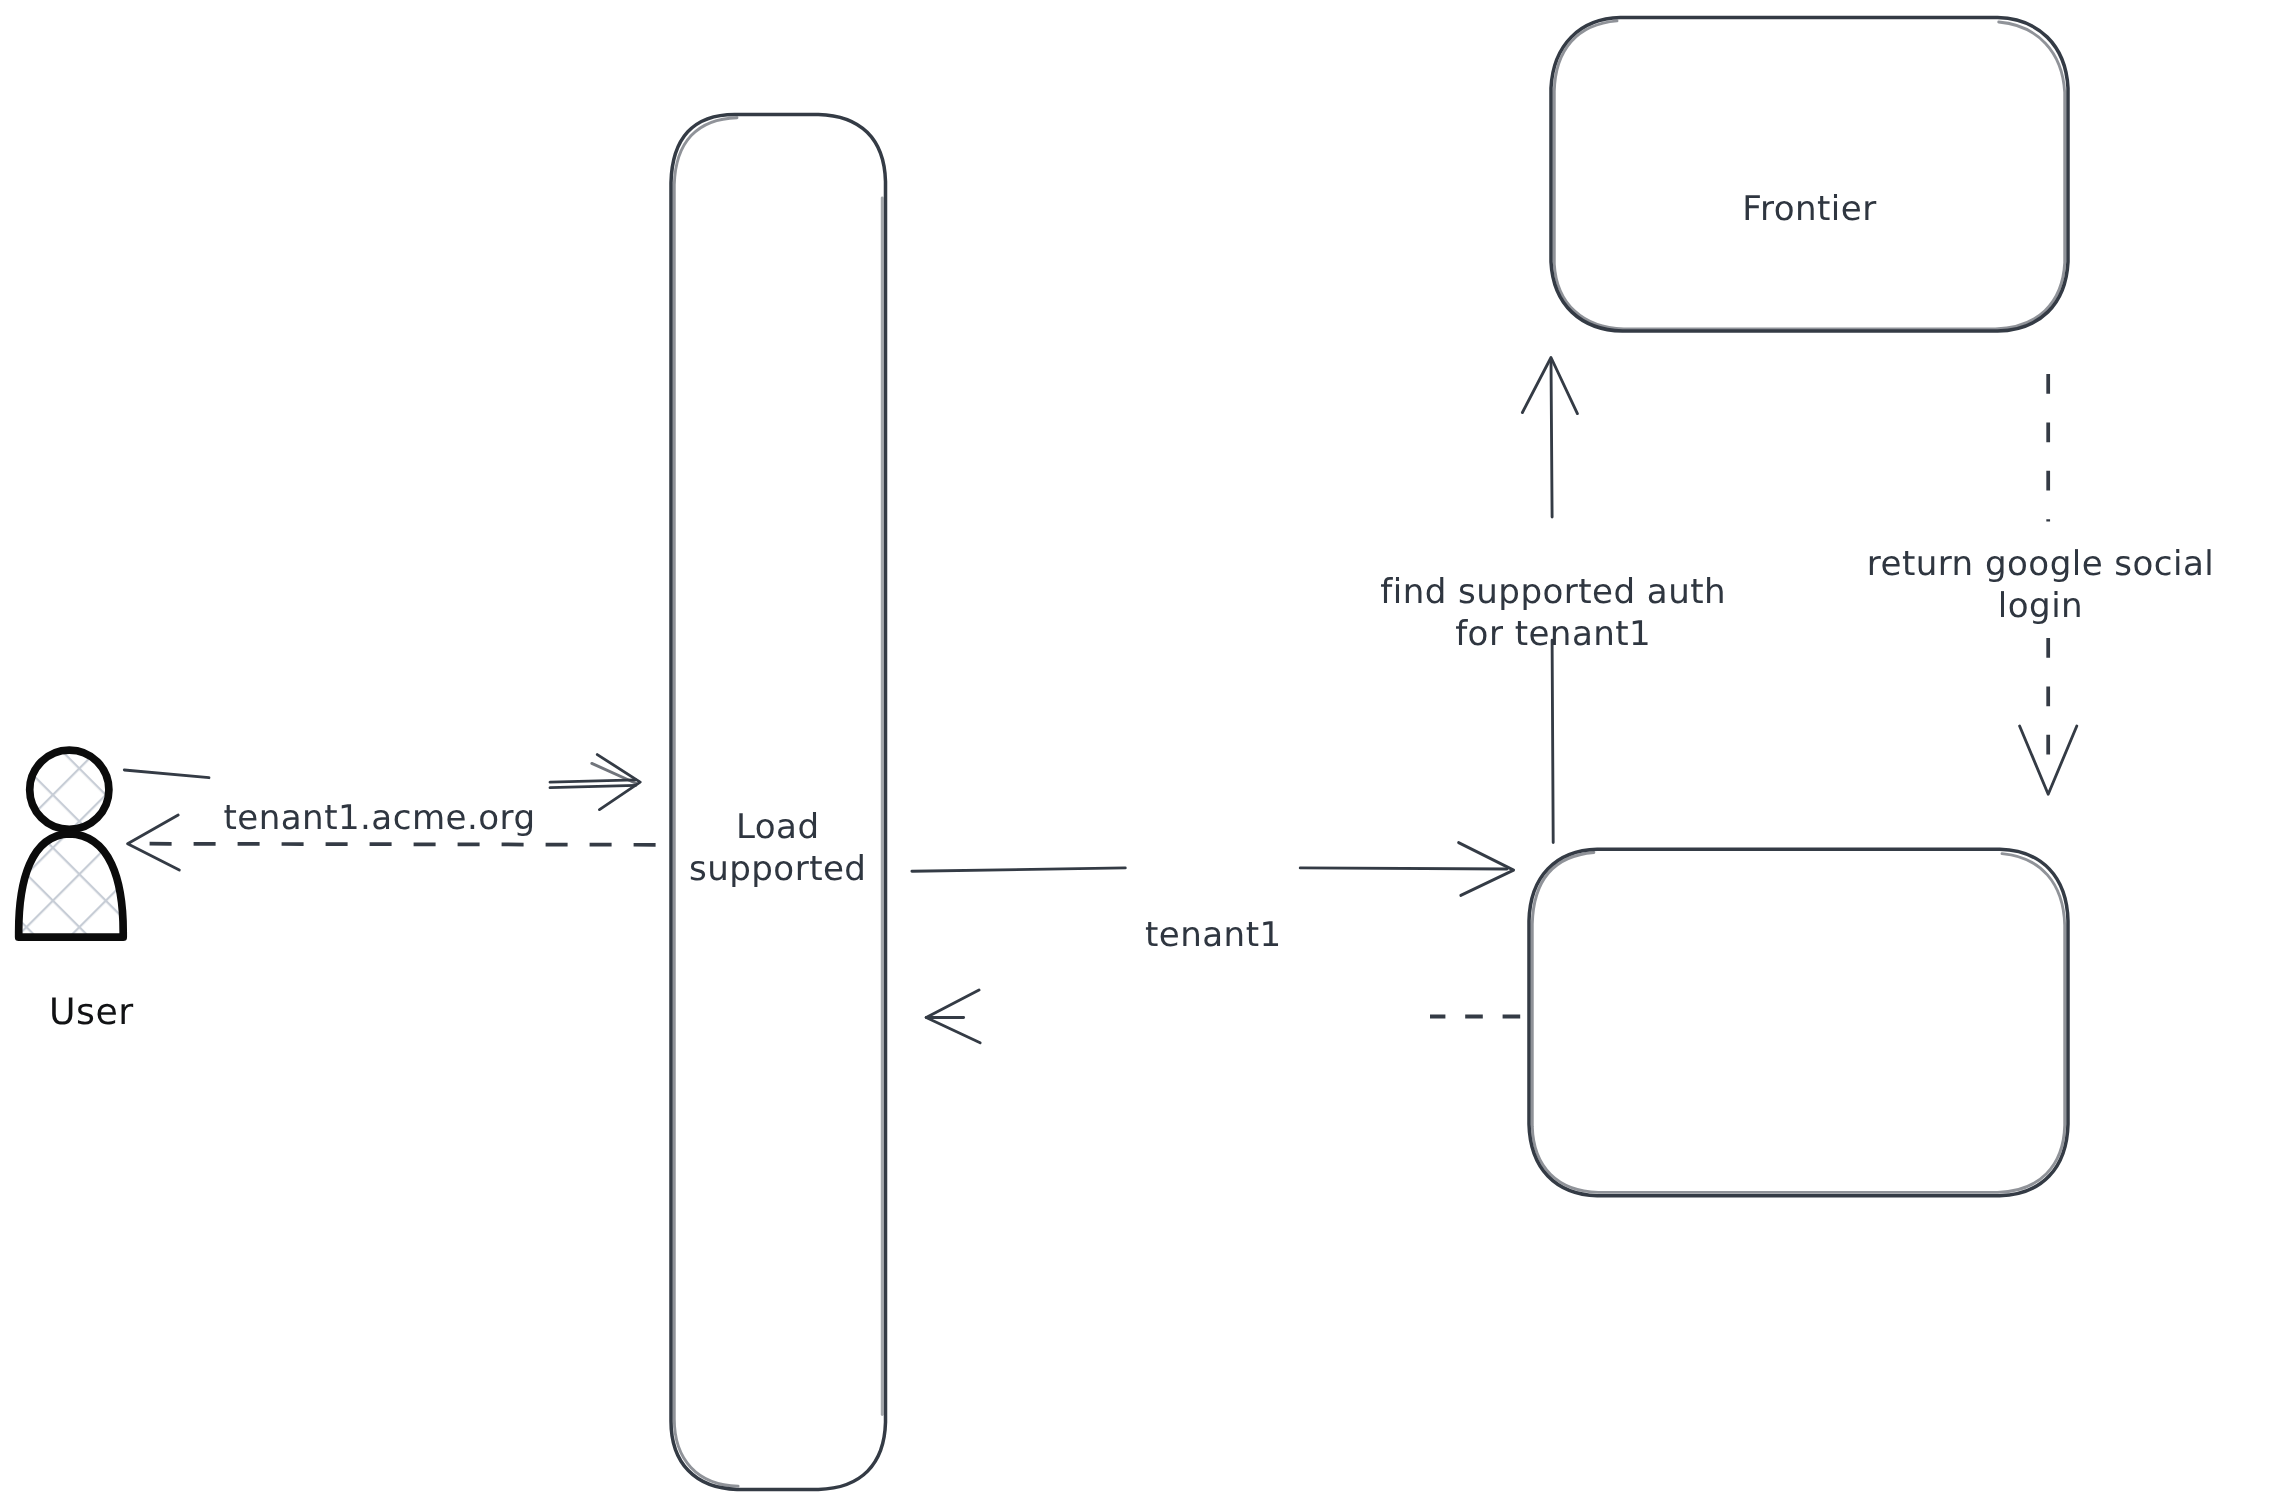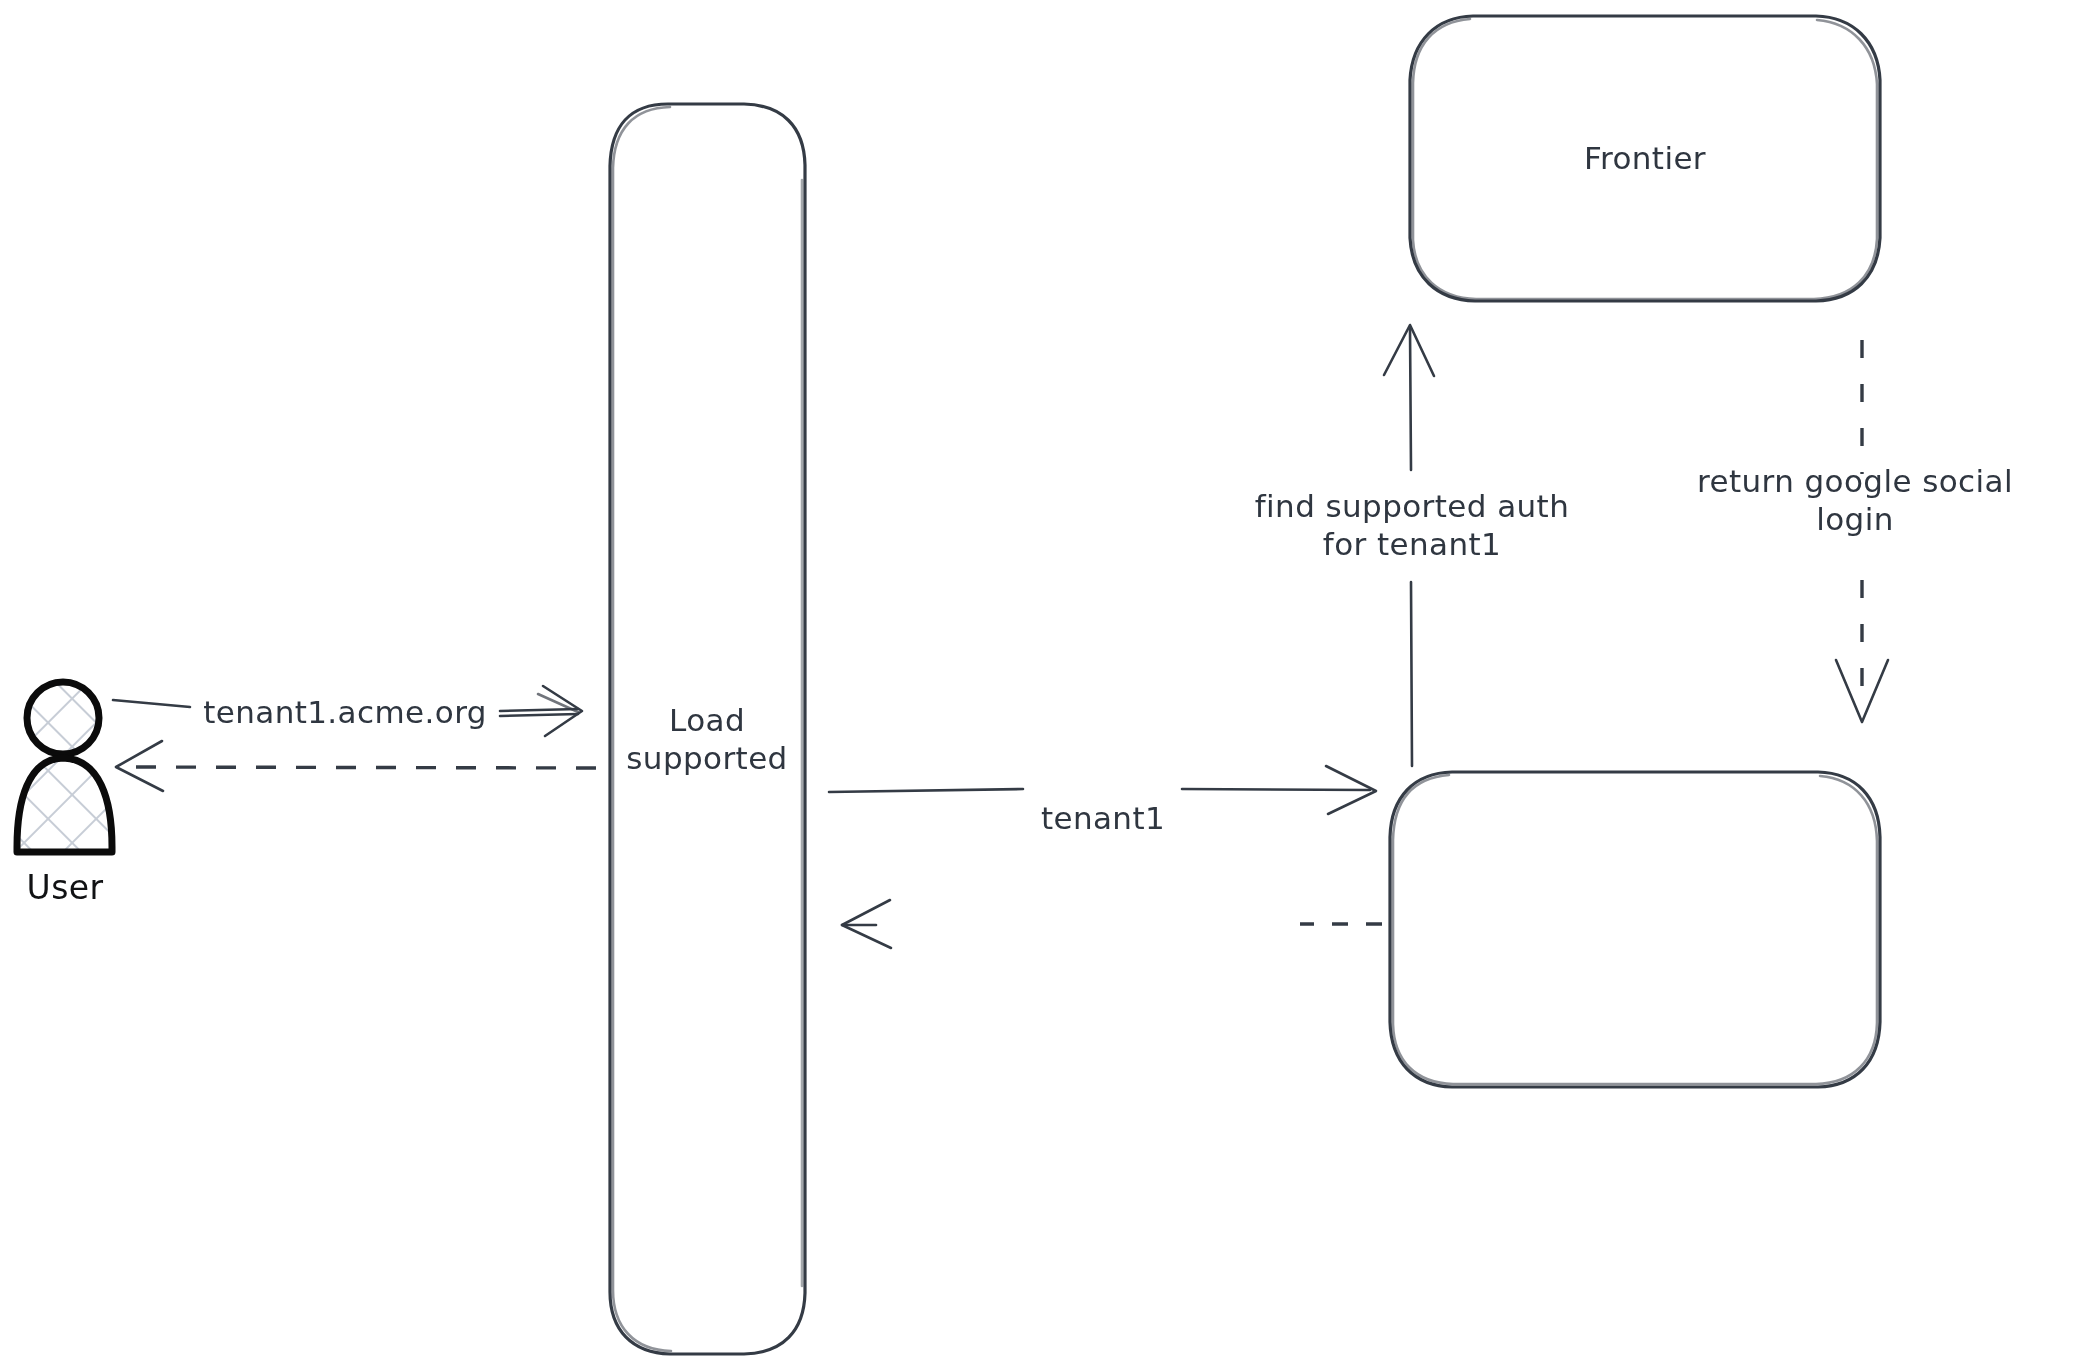--- a/index.html
+++ b/index.html
@@ -70,20 +70,21 @@
     stroke-dasharray: 16 18;
   }
   .lbl {
     position: absolute;
     font-family: "DejaVu Sans", sans-serif;
     color: #2f3640;
     white-space: pre;
     text-align: center;
     line-height: 1.22;
     letter-spacing: 0.4px;
+    margin-top: 32px;
     -webkit-font-smoothing: antialiased;
   }
   .node-label {
     font-size: 31px;
   }
   .edge-label {
     font-size: 31px;
   }
   .user-label {
     font-size: 33px;
@@ -222,21 +223,21 @@
   <div class="lbl node-label lbl-box" style="left:612px; top:690px; width:190px; height:100px; flex-direction:column;">
     <span>Load</span>
     <span>supported</span>
   </div>
 
   <div class="lbl node-label lbl-box" style="left:1410px; top:138px; width:470px; height:42px;">
     <span>Frontier</span>
   </div>
 
 
-  <div class="lbl user-label lbl-box" style="left:0px; top:868px; width:130px; height:40px;">
+  <div class="lbl user-label lbl-box" style="left:18px; top:868px; width:130px; height:40px;">
     <span>User</span>
   </div>
 
   <div class="lbl edge-label lbl-box" style="left:185px; top:694px; width:320px; height:38px;">
     <span>tenant1.acme.org</span>
   </div>
 
   <div class="lbl edge-label lbl-box" style="left:1018px; top:800px; width:170px; height:38px;text-align:center;">
     <span>tenant1</span>
   </div>

